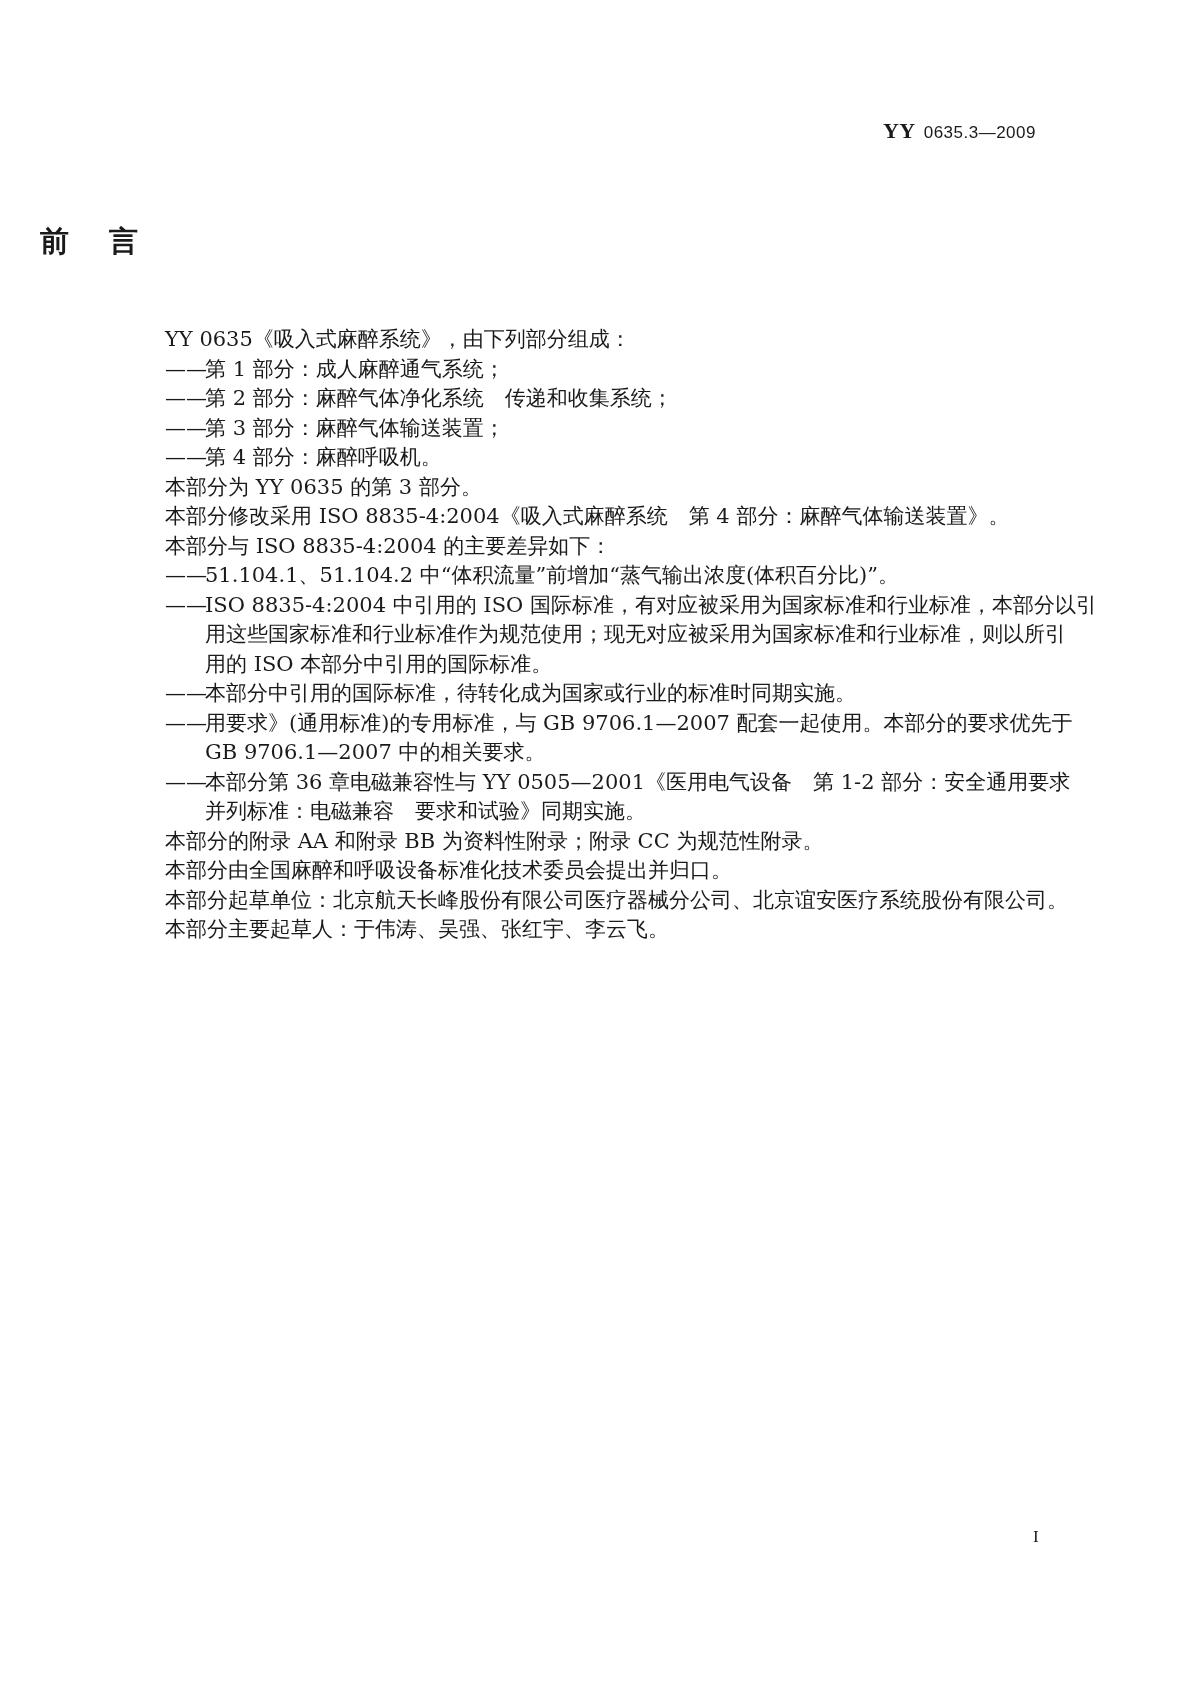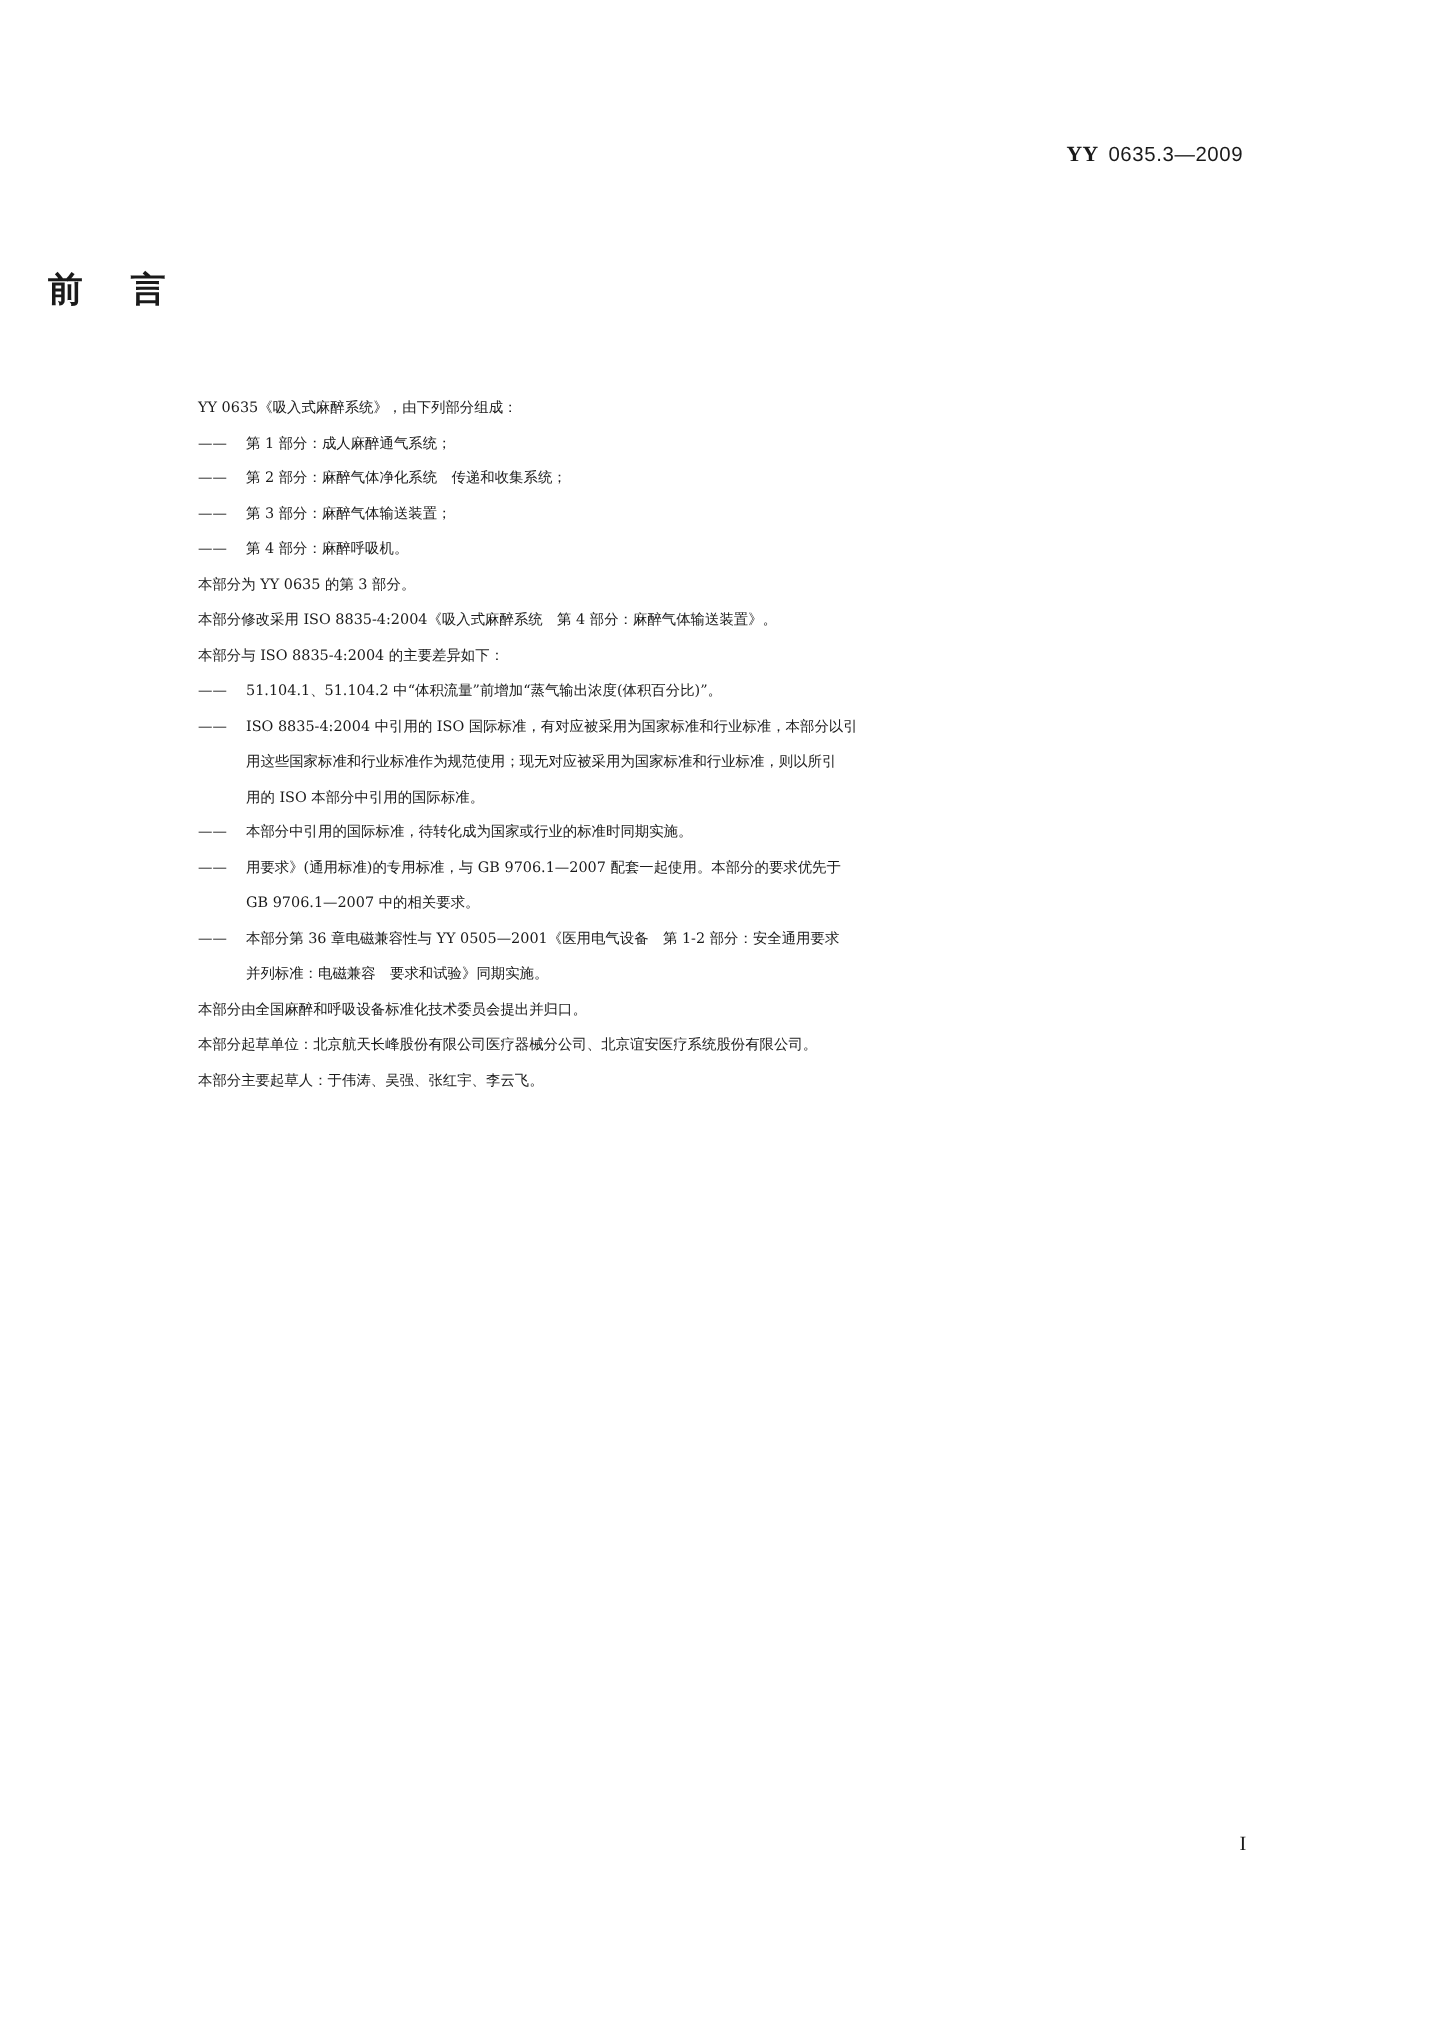--- a/index.html
+++ b/index.html
@@ -1,29 +1,29 @@
 <!DOCTYPE html>
 <html><head>
 <meta charset="utf-8">
 <style>
   html, body { margin: 0; padding: 0; background: #ffffff; }
   body { width: 1191px; height: 1684px; position: relative; overflow: hidden; color: #1a1a1a; }
   .std-code {
     position: absolute; right: 155px; top: 118px;
     font-family: "Liberation Sans", sans-serif; font-size: 17px; letter-spacing: 0.5px;
   }
-  .std-code .yy { font-family: "Liberation Serif", serif; font-weight: bold; font-size: 18px; margin-right: 8px; }
+  .std-code .yy { font-family: "Liberation Serif", serif; font-weight: bold; font-size: 22px; margin-right: 8px; }
   .title {
     position: absolute; left: 0; width: 1191px; top: 222px; text-align: left;
     font-family: "DejaVu Sans", sans-serif; font-weight: bold; font-size: 29px; letter-spacing: 40px;
     text-indent: 40px;
   }
   .body-text {
     position: absolute; left: 165px; top: 325px; width: 880px;
-    font-family: "DejaVu Serif", serif; font-size: 12px; line-height: 29.5px;
+    font-family: "DejaVu Serif", serif; font-size: 21px; line-height: 29.5px;
   }
   .line { white-space: nowrap; }
   .para { margin: 0; }
   .dash-item { position: relative; padding-left: 40px; }
   .dash-item .dash { position: absolute; left: 0; top: 0; }
   .page-num {
     position: absolute; left: 1033px; top: 1527px;
     font-family: "Liberation Serif", serif; font-size: 17px;
   }
 </style>
@@ -78,18 +78,19 @@
     <span class="dash">——</span>
     <div class="line">用要求》(通用标准)的专用标准，与 GB 9706.1—2007 配套一起使用。本部分的要求优先于</div>
     <div class="line">GB 9706.1—2007 中的相关要求。</div>
   </div>
   <div class="dash-item">
     <span class="dash">——</span>
     <div class="line">本部分第 36 章电磁兼容性与 YY 0505—2001《医用电气设备　第 1-2 部分：安全通用要求</div>
     <div class="line">并列标准：电磁兼容　要求和试验》同期实施。</div>
   </div>
 
+  <p class="para line">本部分的附录 AA 和附录 BB 为资料性附录；附录 CC 为规范性附录。</p>
   <p class="para line">本部分由全国麻醉和呼吸设备标准化技术委员会提出并归口。</p>
   <p class="para line">本部分起草单位：北京航天长峰股份有限公司医疗器械分公司、北京谊安医疗系统股份有限公司。</p>
   <p class="para line">本部分主要起草人：于伟涛、吴强、张红宇、李云飞。</p>
 </div>
 
 <div class="page-num">I</div>
 
 </body></html>

